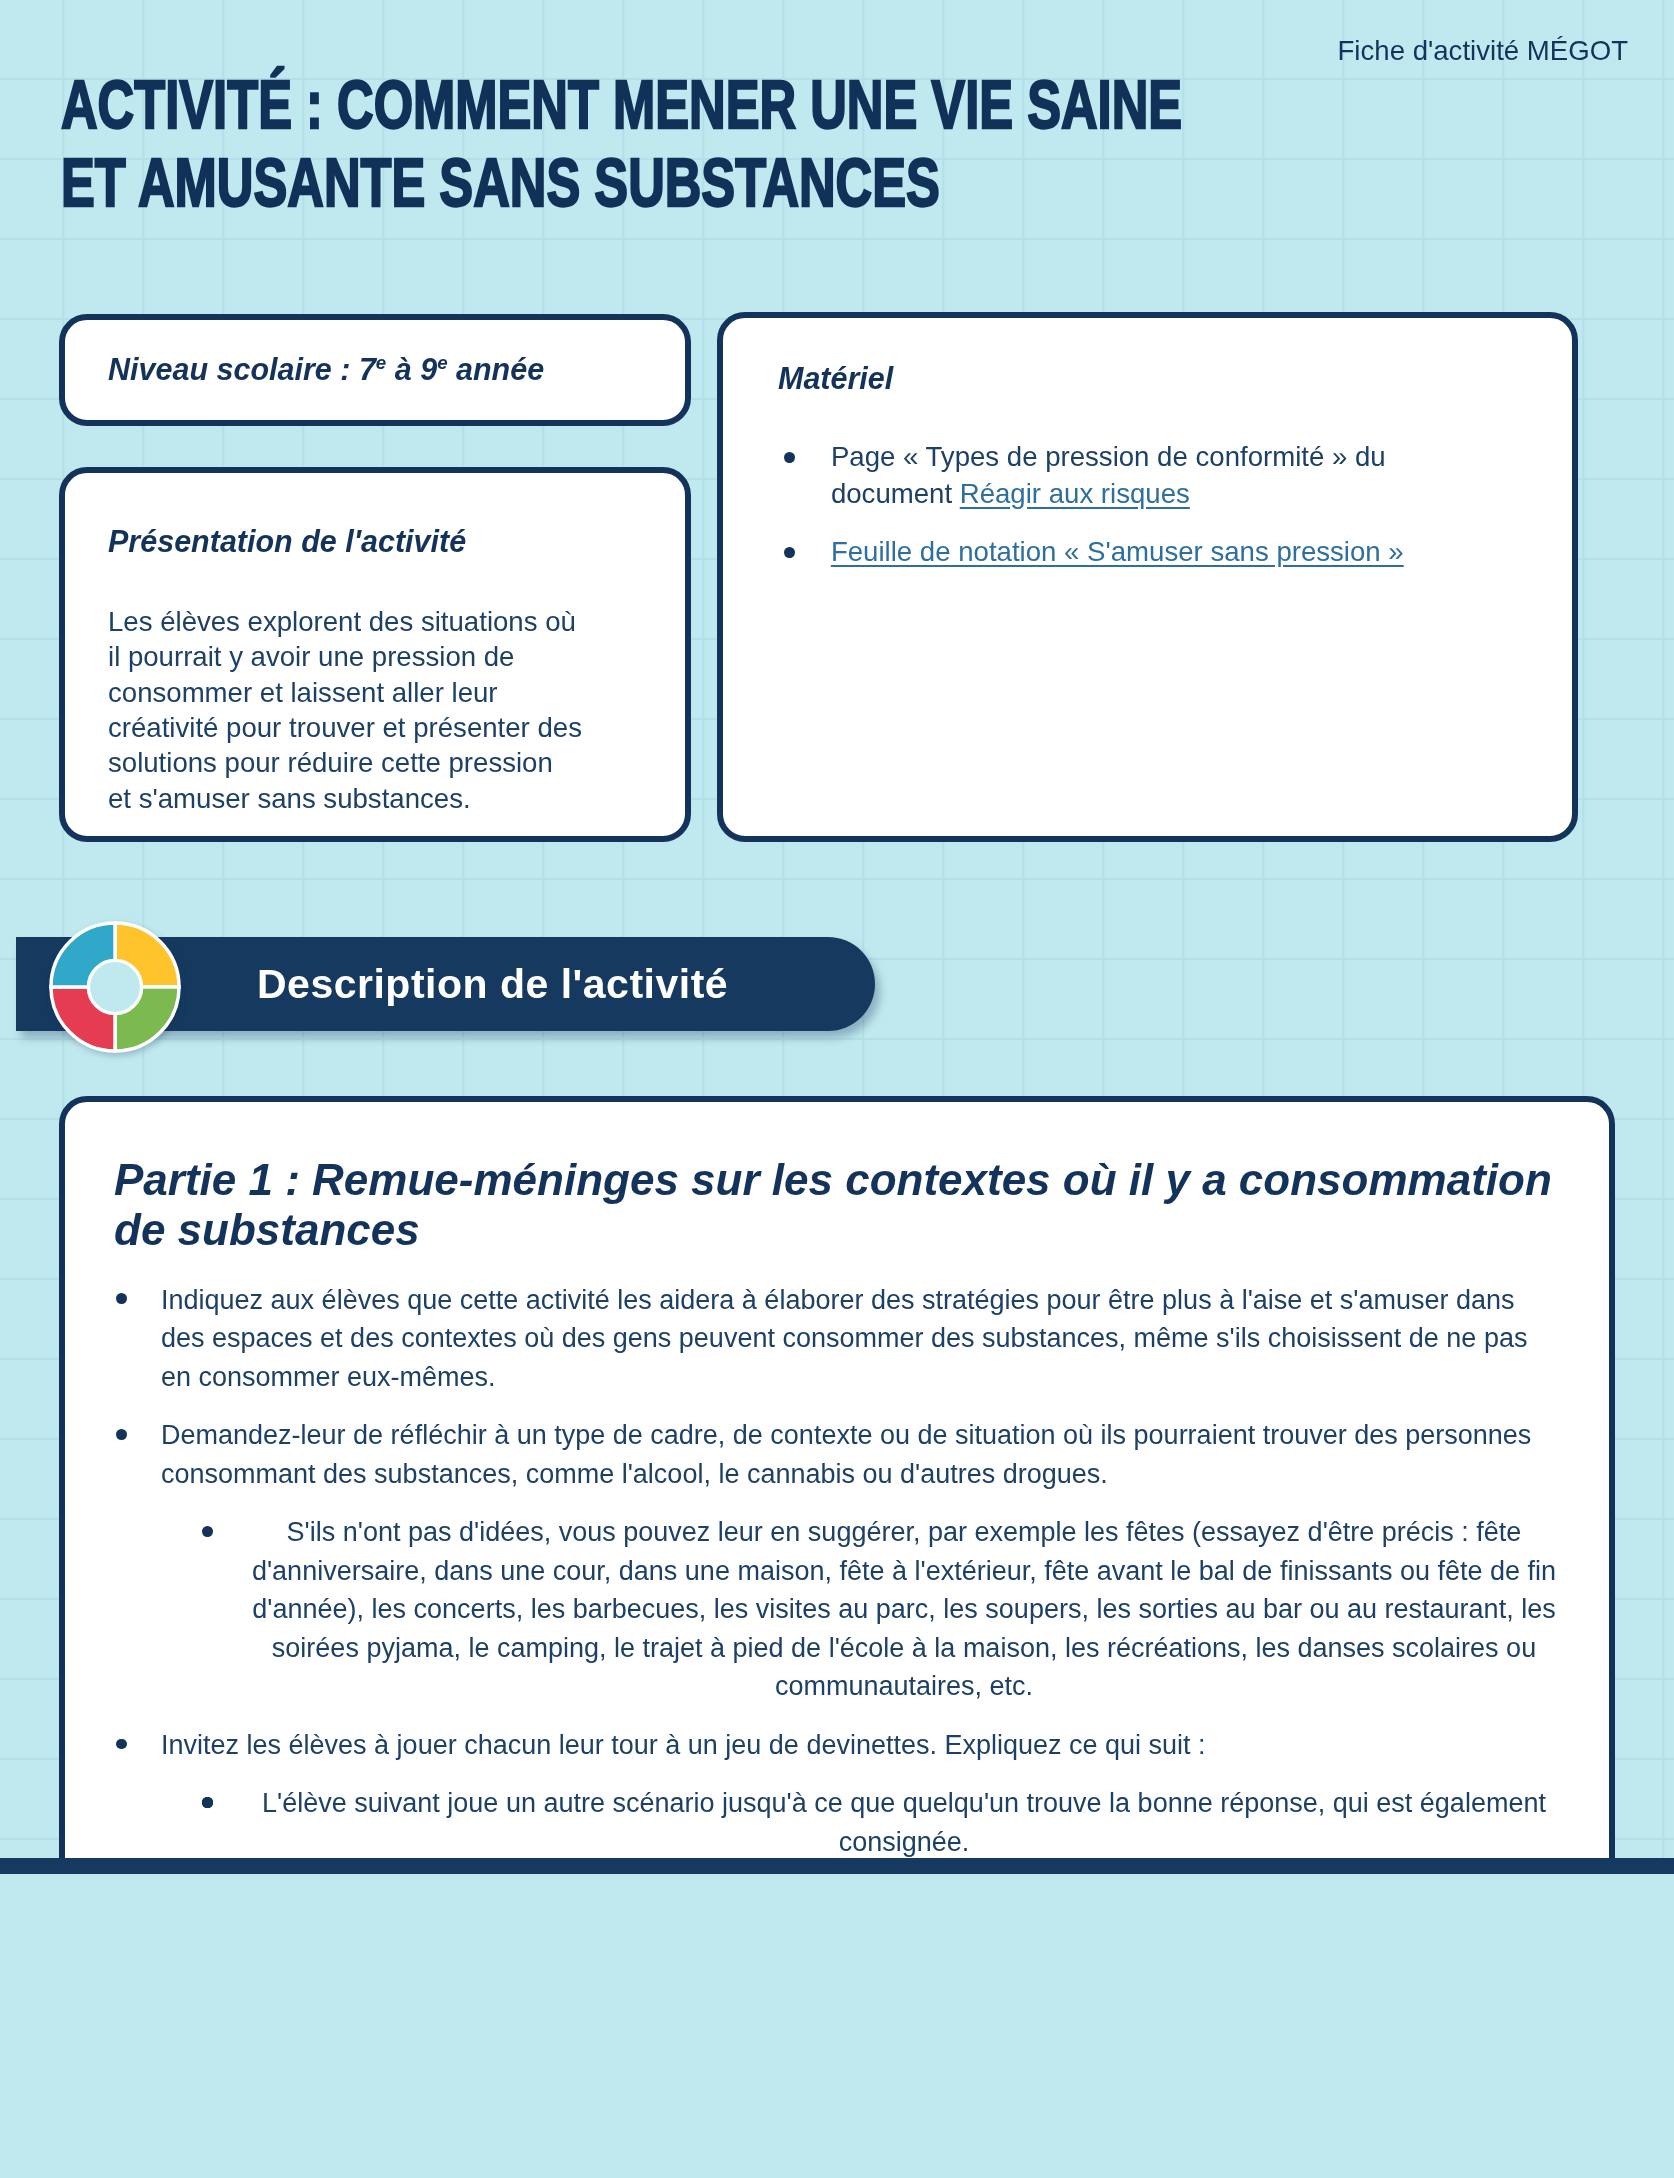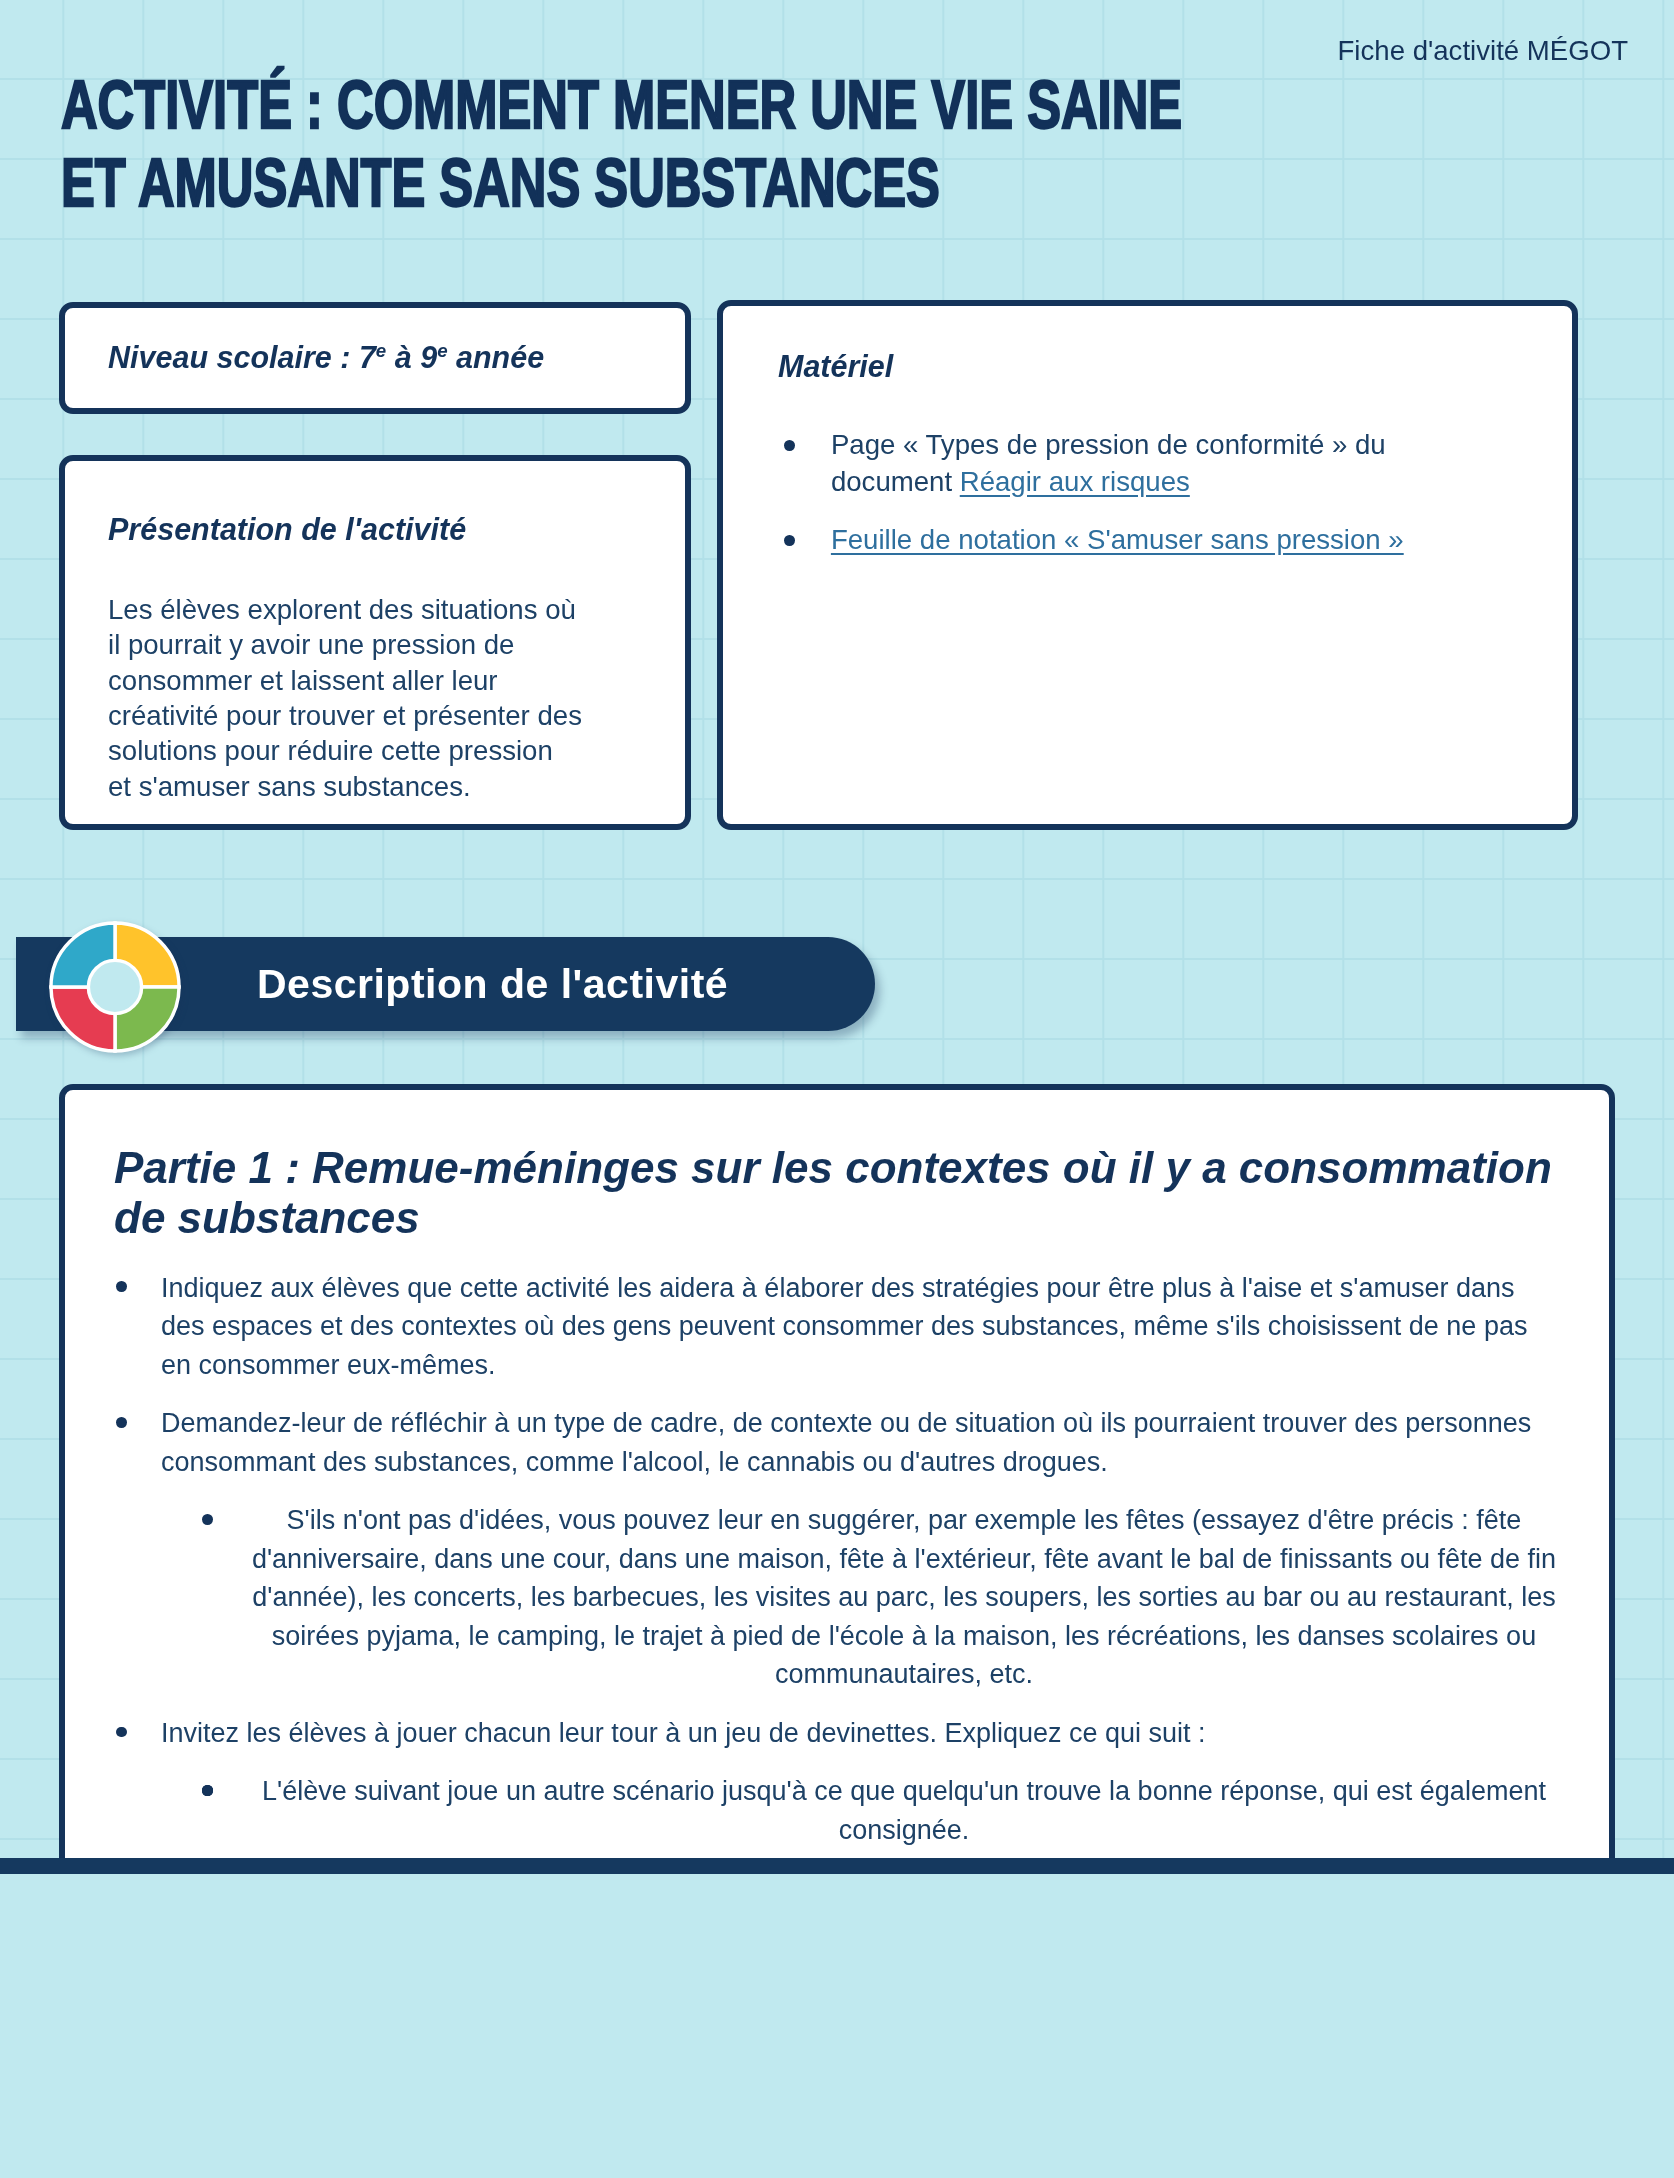--- a/index.html
+++ b/index.html
@@ -34,22 +34,23 @@
     transform-origin:left top;
     -webkit-text-stroke:2.2px #123159;
     white-space:nowrap;
   }
 
   
   .box{
     position:absolute;
     background:#ffffff;
     border:6.9px solid #14335a;
-    border-radius:14px;
+    border-radius:28px;
     box-sizing:border-box;
+    margin-top:12px;
   }
   .box h2{
     margin:0;
     font-size:30.5px;
     font-weight:700;
     font-style:italic;
     color:#14335a;
   }
 
   .level-box{left:59px;top:302px;width:632px;height:112px;display:flex;align-items:center;padding:0 19.7px 0 43px;}

